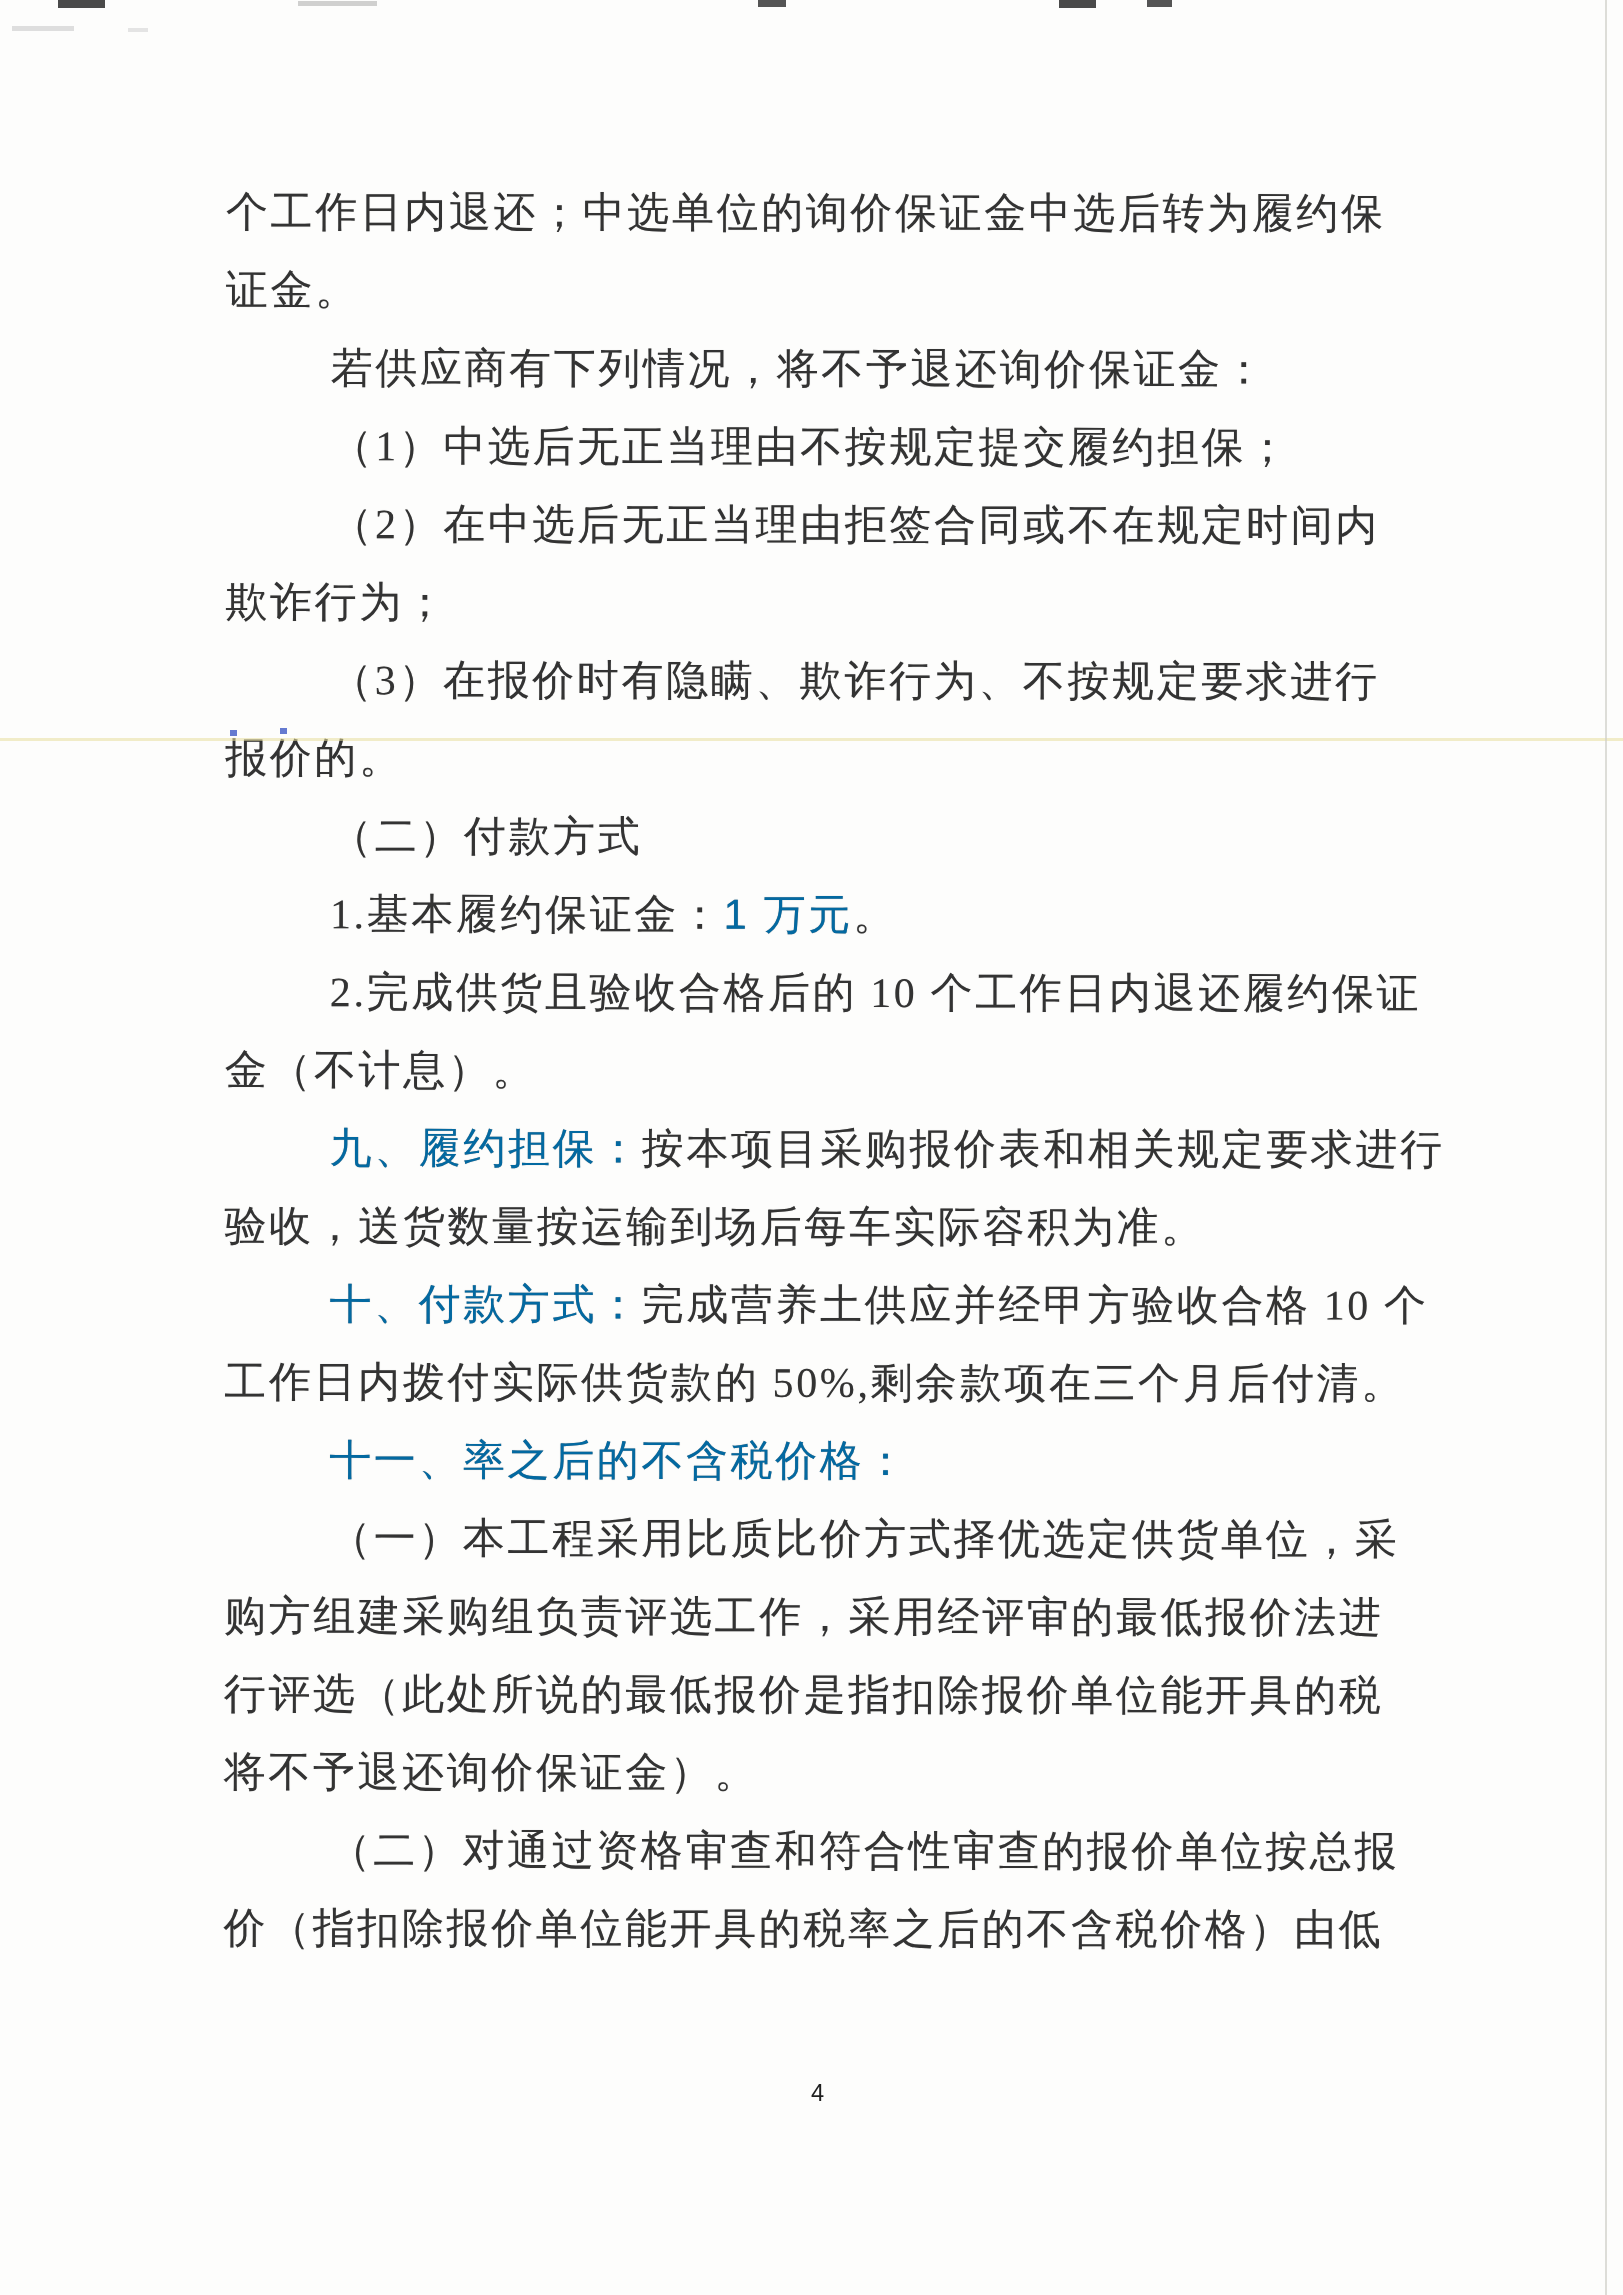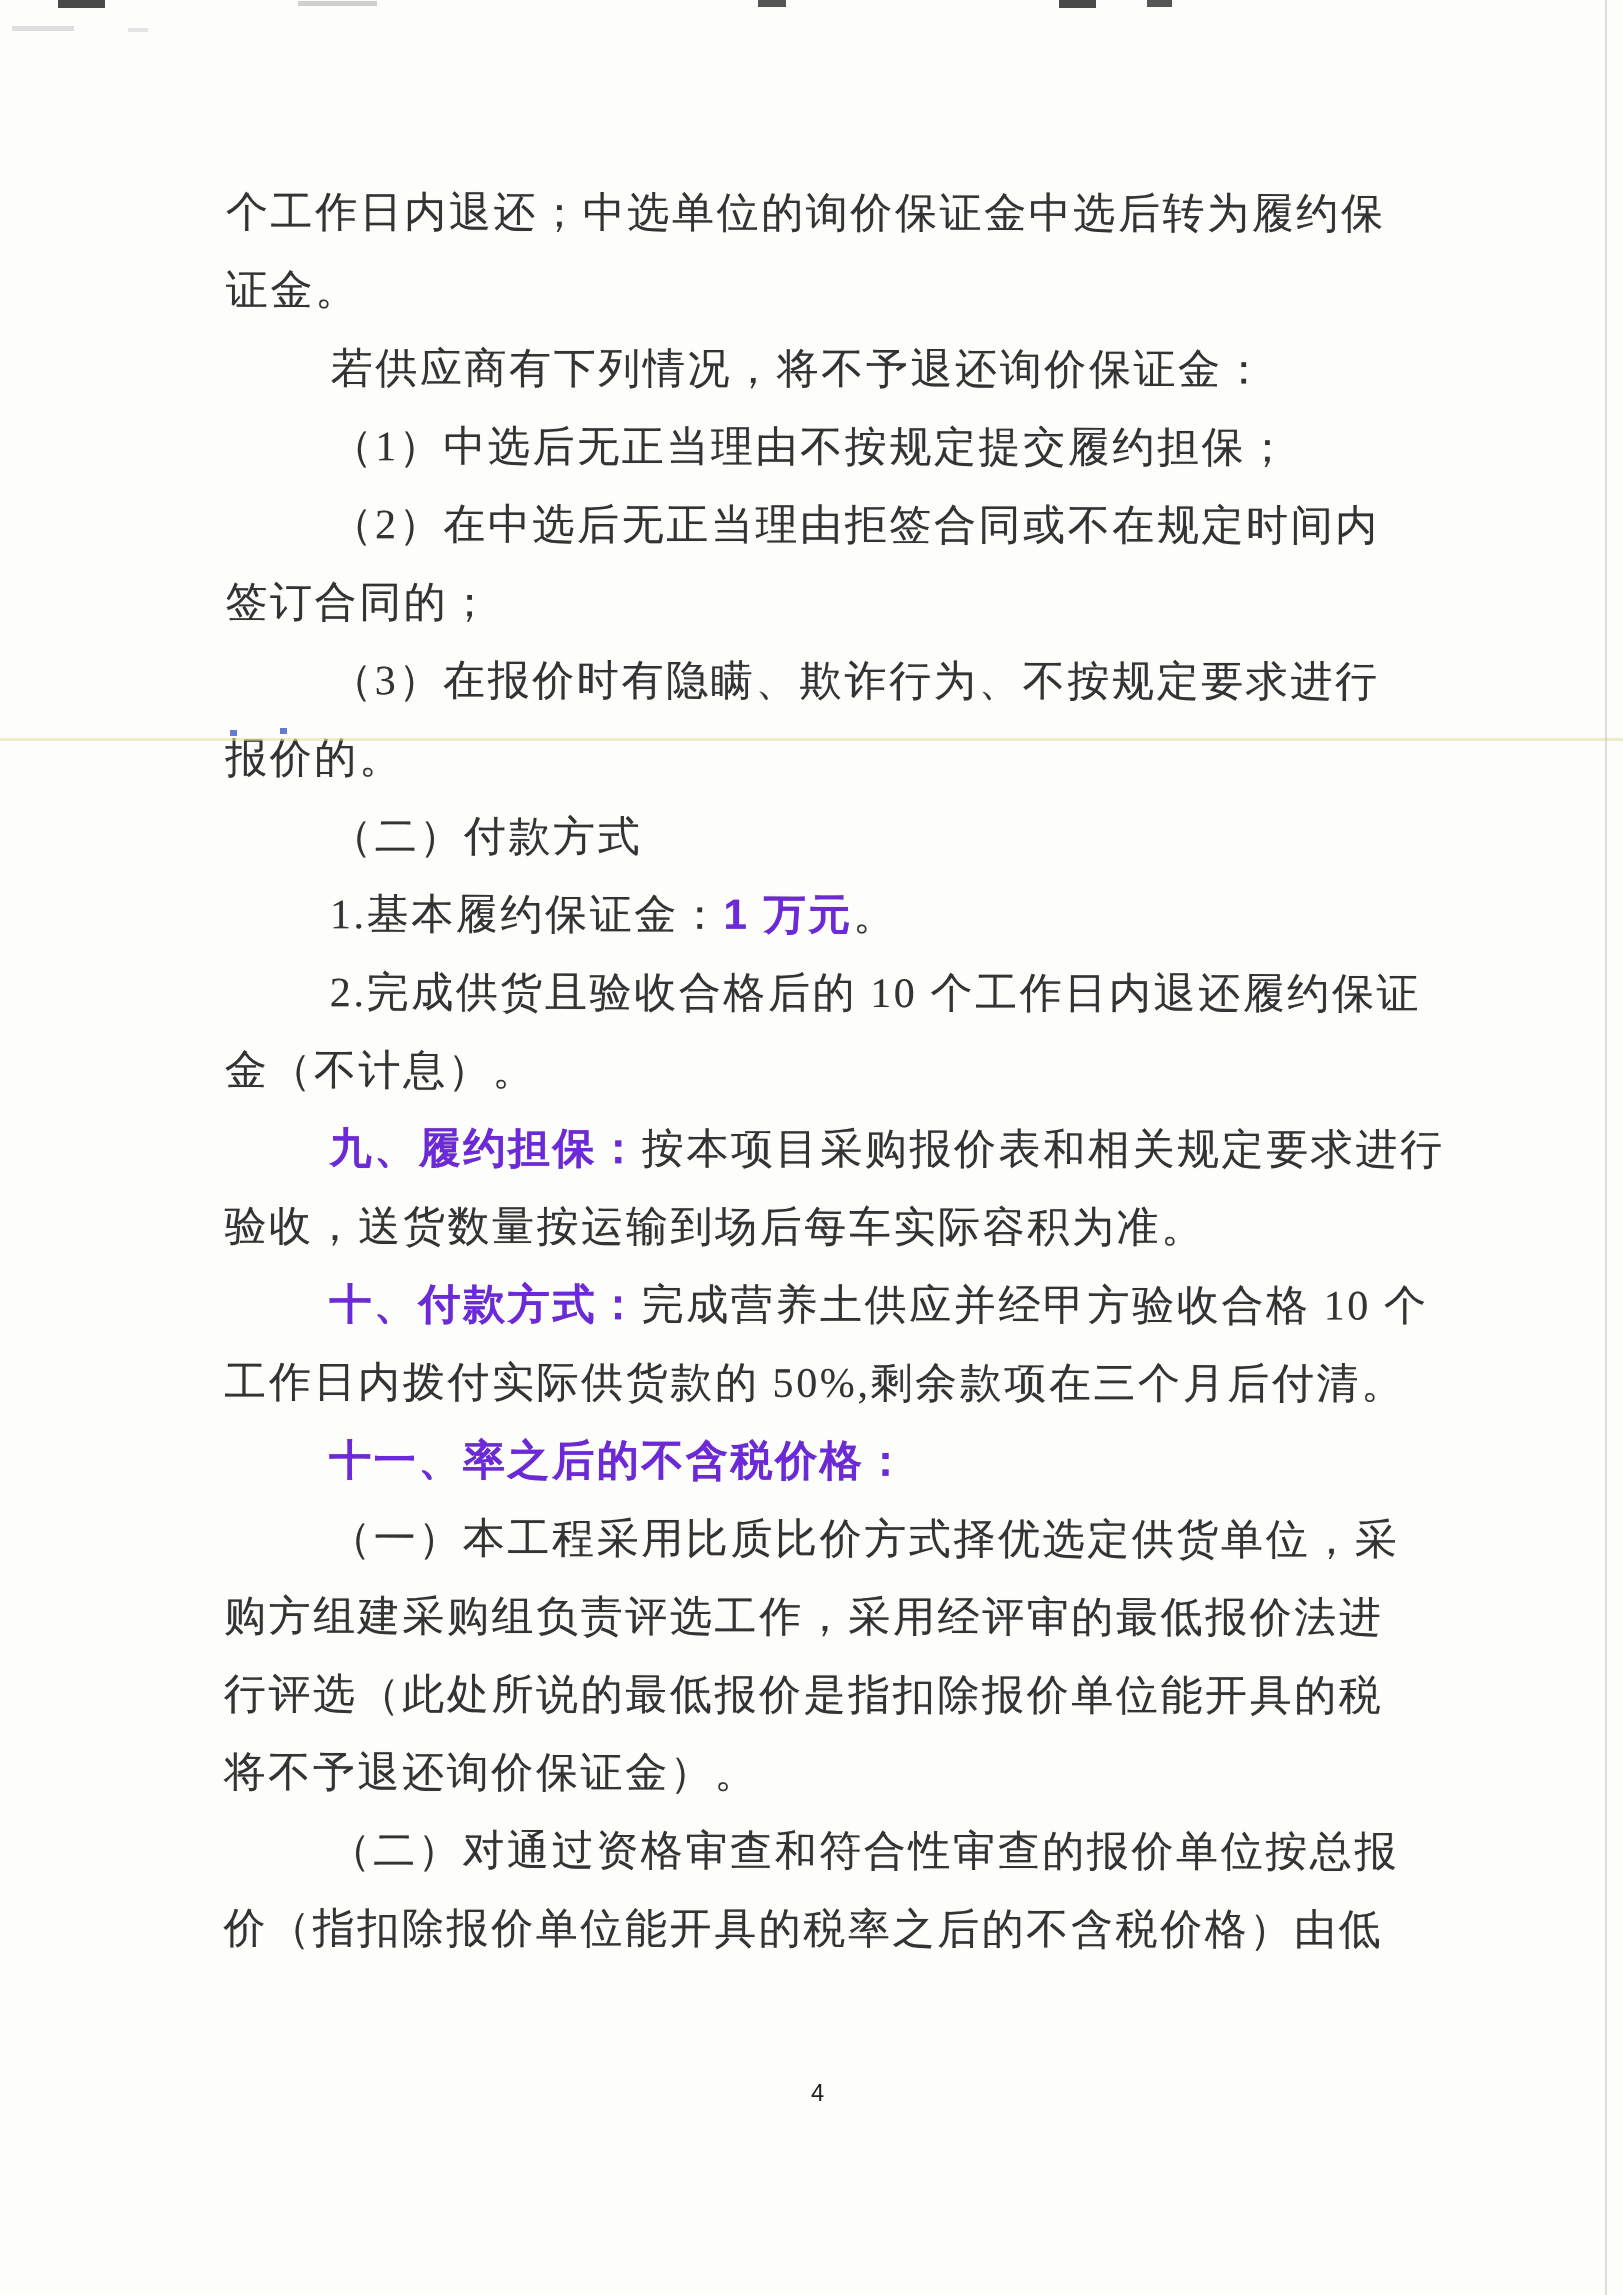--- a/index.html
+++ b/index.html
@@ -32,23 +32,23 @@
     font-size: 42px;
     letter-spacing: 2.6px;
     white-space: nowrap;
     text-shadow: 0 0 0.7px rgba(40,40,40,0.35);
   }
   .line.indent {
     text-indent: 2.5em;
   }
   .seg { display: inline; }
   .seg.bold {
-    font-weight: 700;
+    font-weight: 400;
     font-family: "Liberation Sans", "DejaVu Sans", sans-serif;
-    color: #6d28d9;
+    color: #0369a1;
     text-shadow: 0 0 0.7px rgba(20,20,20,0.5);
   }
   .footer {
     position: absolute;
     left: 0;
     top: 2080px;
     width: 100%;
     text-align: center;
   }
   .page-number {
@@ -65,21 +65,21 @@
 </head>
 <body>
 
 <div class="page">
   <div class="doc">
       <div class="line"><span class="seg">个工作日内退还；中选单位的询价保证金中选后转为履约保</span></div>
       <div class="line"><span class="seg">证金。</span></div>
       <div class="line indent"><span class="seg">若供应商有下列情况，将不予退还询价保证金：</span></div>
       <div class="line indent"><span class="seg">（1）中选后无正当理由不按规定提交履约担保；</span></div>
       <div class="line indent"><span class="seg">（2）在中选后无正当理由拒签合同或不在规定时间内</span></div>
-      <div class="line"><span class="seg">签订合同的；</span></div>
+      <div class="line"><span class="seg">欺诈行为；</span></div>
       <div class="line indent"><span class="seg">（3）在报价时有隐瞒、欺诈行为、不按规定要求进行</span></div>
       <div class="line"><span class="seg">报价的。</span></div>
       <div class="line indent"><span class="seg">（二）付款方式</span></div>
       <div class="line indent"><span class="seg">1.基本履约保证金：</span><span class="seg bold">1 万元</span><span class="seg">。</span></div>
       <div class="line indent"><span class="seg">2.完成供货且验收合格后的 10 个工作日内退还履约保证</span></div>
       <div class="line"><span class="seg">金（不计息）。</span></div>
       <div class="line indent"><span class="seg bold">九、履约担保：</span><span class="seg">按本项目采购报价表和相关规定要求进行</span></div>
       <div class="line"><span class="seg">验收，送货数量按运输到场后每车实际容积为准。</span></div>
       <div class="line indent"><span class="seg bold">十、付款方式：</span><span class="seg">完成营养土供应并经甲方验收合格 10 个</span></div>
       <div class="line"><span class="seg">工作日内拨付实际供货款的 50%,剩余款项在三个月后付清。</span></div>

